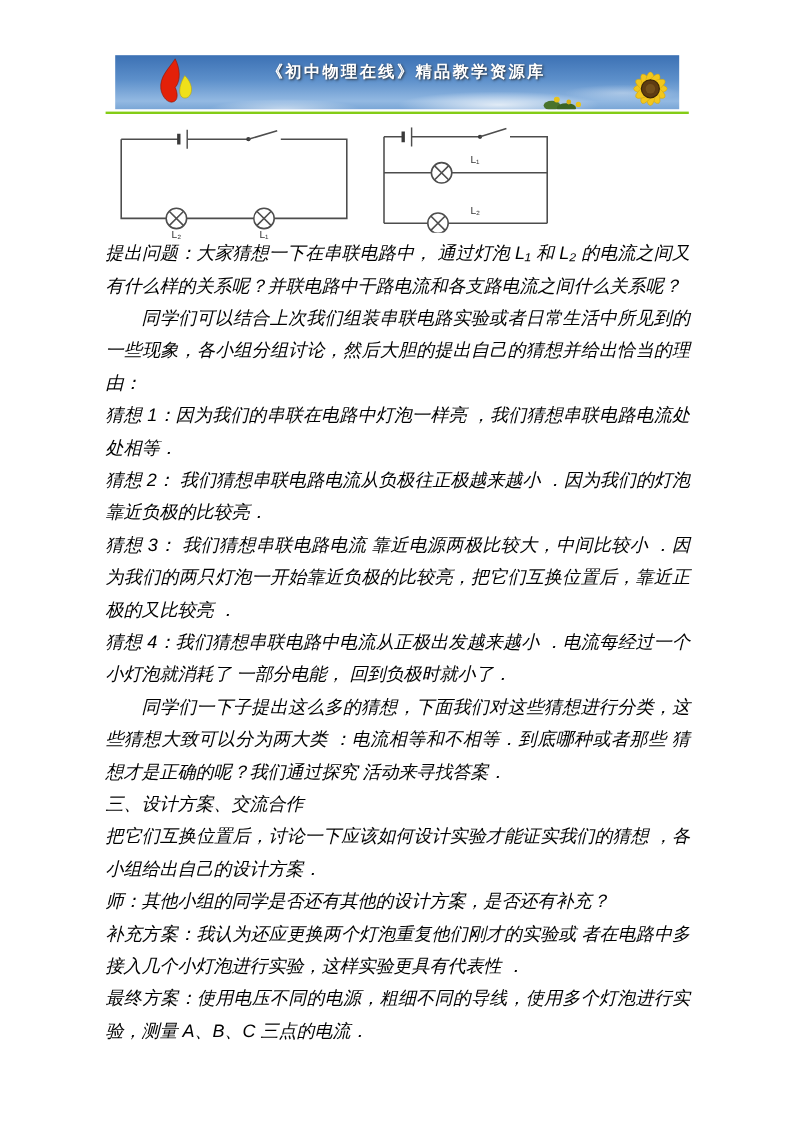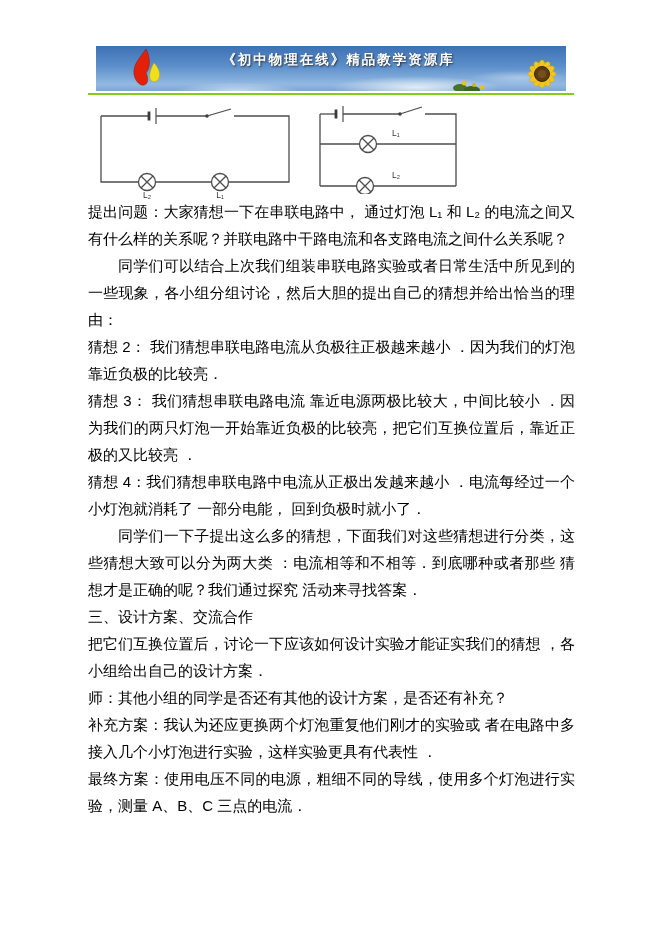--- a/index.html
+++ b/index.html
@@ -41,21 +41,21 @@
   .fig-parallel { position:absolute; left:316px; top:106px; }
   .circuit-line { stroke:#4d4d4d; stroke-width:1.3; fill:none; }
   .circuit-thick { stroke:#3a3a3a; stroke-width:2.8; fill:none; }
   .circuit-label { font-size:8.5px; fill:#333; font-family:"Liberation Sans","DejaVu Sans",sans-serif; }
 
   
   .doc-body {
     position:absolute; left:88px; top:198px; width:487px;
     font-size:15px; line-height:27px; color:#000000; text-align:justify;
   }
-  .doc-body p { margin:0; }
+  .doc-body p { margin:0;font-style:italic; }
   .doc-body p.indent { text-indent:2em; }
 </style>
 </head>
 <body>
 
 <div class="page">
 
   <div class="doc-header">
     <div class="banner">
       <svg class="banner-logo" width="46" height="42" viewBox="0 0 46 42">
@@ -143,20 +143,21 @@
       <circle class="circuit-line" cx="49" cy="80" r="8.5"></circle>
       <path class="circuit-line" d="M43,74 L55,86 M43,86 L55,74"></path>
     </g>
     <text class="circuit-label" x="76" y="30">L₁</text>
     <text class="circuit-label" x="76" y="72">L₂</text>
   </svg>
 
   <div class="doc-body">
     <p>提出问题：大家猜想一下在串联电路中， 通过灯泡 L₁ 和 L₂ 的电流之间又有什么样的关系呢？并联电路中干路电流和各支路电流之间什么关系呢？</p>
     <p class="indent">同学们可以结合上次我们组装串联电路实验或者日常生活中所见到的一些现象，各小组分组讨论，然后大胆的提出自己的猜想并给出恰当的理由：</p>
+    <p>猜想 1：因为我们的串联在电路中灯泡一样亮 ，我们猜想串联电路电流处处相等．</p>
     <p>猜想 2： 我们猜想串联电路电流从负极往正极越来越小 ．因为我们的灯泡靠近负极的比较亮．</p>
     <p>猜想 3： 我们猜想串联电路电流 靠近电源两极比较大，中间比较小 ．因为我们的两只灯泡一开始靠近负极的比较亮，把它们互换位置后，靠近正极的又比较亮 ．</p>
     <p>猜想 4：我们猜想串联电路中电流从正极出发越来越小 ．电流每经过一个小灯泡就消耗了 一部分电能， 回到负极时就小了．</p>
     <p class="indent">同学们一下子提出这么多的猜想，下面我们对这些猜想进行分类，这些猜想大致可以分为两大类 ：电流相等和不相等．到底哪种或者那些 猜想才是正确的呢？我们通过探究 活动来寻找答案．</p>
     <p>三、设计方案、交流合作</p>
     <p>把它们互换位置后，讨论一下应该如何设计实验才能证实我们的猜想 ，各小组给出自己的设计方案．</p>
     <p>师：其他小组的同学是否还有其他的设计方案，是否还有补充？</p>
     <p>补充方案：我认为还应更换两个灯泡重复他们刚才的实验或  者在电路中多接入几个小灯泡进行实验，这样实验更具有代表性 ．</p>
     <p>最终方案：使用电压不同的电源，粗细不同的导线，使用多个灯泡进行实验，测量 A、B、C 三点的电流．</p>
   </div>

